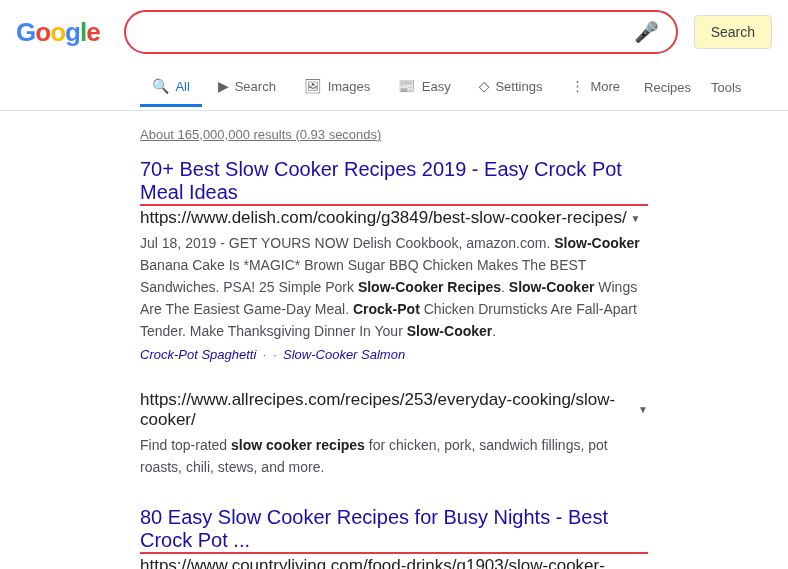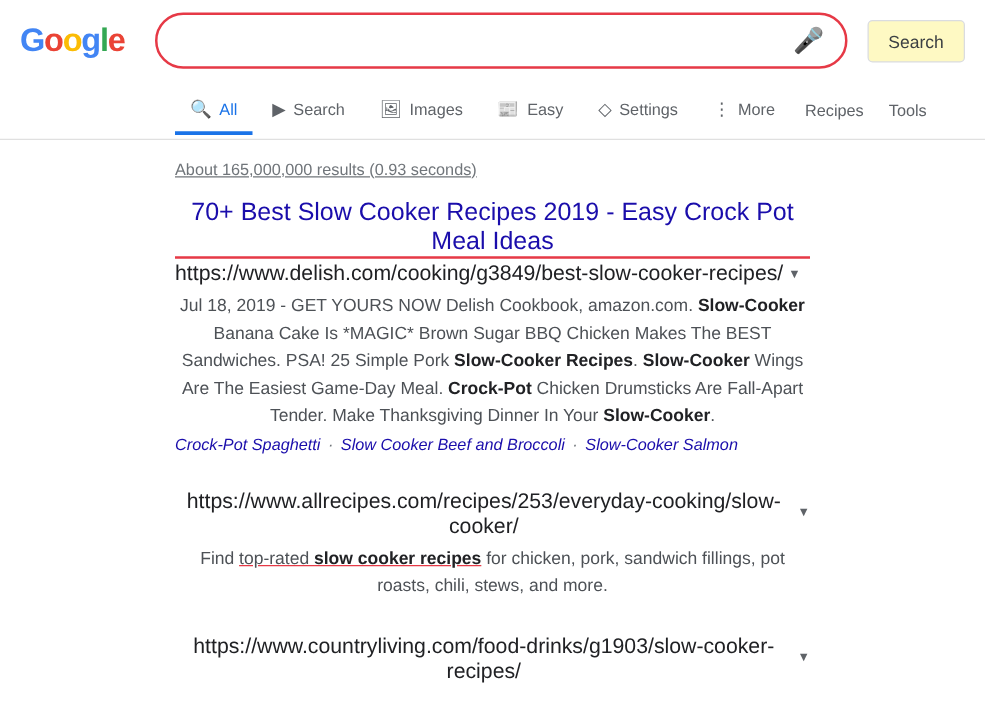--- a/index.html
+++ b/index.html
@@ -26,21 +26,21 @@
     .nav-tab.active { color: #1a73e8; border-bottom: 3px solid #1a73e8; }
     .nav-tab .tab-icon { font-size: 14px; }
     .nav-tools { margin-left: auto; display: flex; gap: 4px; }
     .nav-tool { padding: 10px 8px; font-size: 13px; color: #5f6368; cursor: pointer; }
 
     
     .results-area { padding: 8px 140px; max-width: 900px; }
     .results-count { font-size: 13px; color: #70757a; padding: 8px 0 16px 0; text-decoration: underline; }
 
     
-    .result { margin-bottom: 28px; text-align: center; }
+    .result { margin-bottom: 28px; }
     .result-title { font-size: 20px; color: #1a0dab; text-decoration: none; display: block; margin-bottom: 2px; }
     .result-url-row { display: flex; align-items: center; gap: 4px; margin-bottom: 4px; }
     .result-url { font-size: 17px; color: #202124; text-decoration: none; }
     .result-url-caret { color: #5f6368; font-size: 10px; cursor: pointer; }
     .result-snippet { font-size: 14px; color: #4d5156; line-height: 1.58; }
     .result-snippet strong { color: #202124; }
     .result-sitelinks { display: flex; gap: 6px; margin-top: 4px; flex-wrap: wrap; font-style: italic; }
     .sitelink { font-size: 13px; color: #1a0dab; text-decoration: none; }
     .sitelink-dot { color: #70757a; font-size: 13px; }
     .title-underline { border-bottom: 2px solid #e63946; display: inline-block; padding-bottom: 0px; }
@@ -109,36 +109,38 @@
     <div class="result-url-row">
       <a class="result-url" href="#">https://www.delish.com/cooking/g3849/best-slow-cooker-recipes/</a>
       <span class="result-url-caret">▼</span>
     </div>
     <div class="result-snippet">
       <span>Jul 18, 2019</span> - GET YOURS NOW Delish Cookbook, amazon.com. <strong>Slow-Cooker</strong> Banana Cake Is *MAGIC* Brown Sugar BBQ Chicken Makes The BEST Sandwiches. PSA! 25 Simple Pork <strong>Slow-Cooker Recipes</strong>. <strong>Slow-Cooker</strong> Wings Are The Easiest Game-Day Meal. <strong>Crock-Pot</strong> Chicken Drumsticks Are Fall-Apart Tender. Make Thanksgiving Dinner In Your <strong>Slow-Cooker</strong>.
     </div>
     <div class="result-sitelinks">
       <a class="sitelink" href="#">Crock-Pot Spaghetti</a>
       <span class="sitelink-dot">·</span>
-      <a class="sitelink" href="#">Slow Cooker Beef and Broccoli</a>
       <span class="sitelink-dot">·</span>
       <a class="sitelink" href="#">Slow-Cooker Salmon</a>
     </div>
   </div>
 
   <div class="result">
     <div class="result-url-row">
       <a class="result-url" href="#">https://www.allrecipes.com/recipes/253/everyday-cooking/slow-cooker/</a>
       <span class="result-url-caret">▼</span>
     </div>
     <div class="result-snippet">
-      Find <span style="text-decoration: underline; text-decoration-color: #e63946;">top-rated <strong>slow cooker recipes</strong></span> for chicken, pork, sandwich fillings, pot roasts, chili, stews, and more.
+      Find <span style="text-decoration-color: #e63946;">top-rated <strong>slow cooker recipes</strong></span> for chicken, pork, sandwich fillings, pot roasts, chili, stews, and more.
     </div>
   </div>
 
   <div class="result">
+    <a class="result-title" href="#">
+      <span class="title-underline">80 Easy Slow Cooker Recipes for Busy Nights - Best Crock Pot ...</span>
+    </a>
     <div class="result-url-row">
       <a class="result-url" href="#">https://www.countryliving.com/food-drinks/g1903/slow-cooker-recipes/</a>
       <span class="result-url-caret">▼</span>
     </div>
 
   </div>
 </div>
 
 </body></html>

